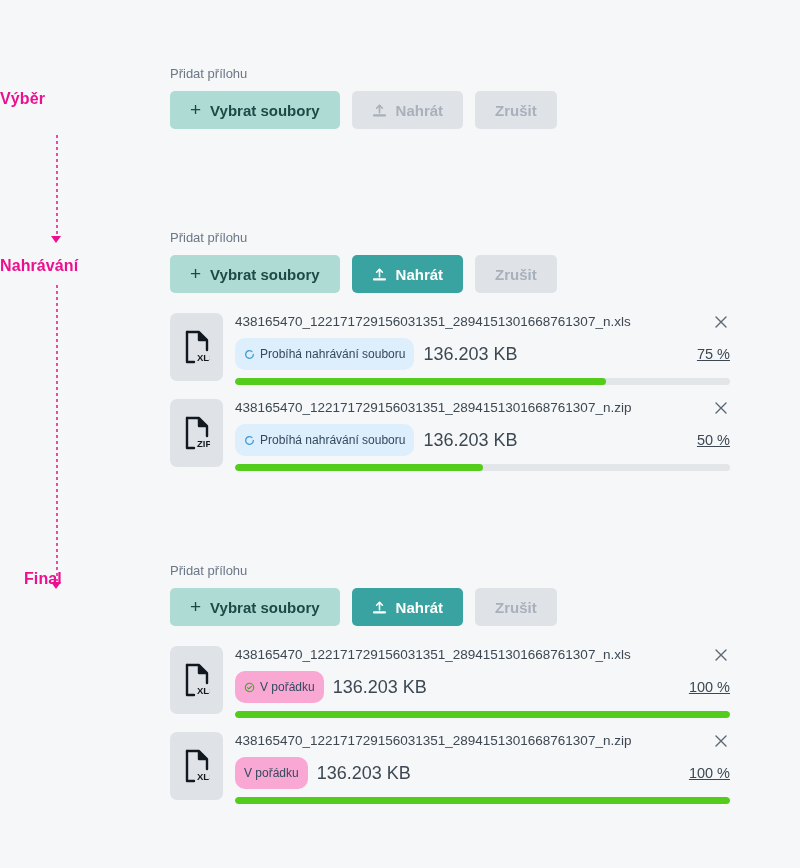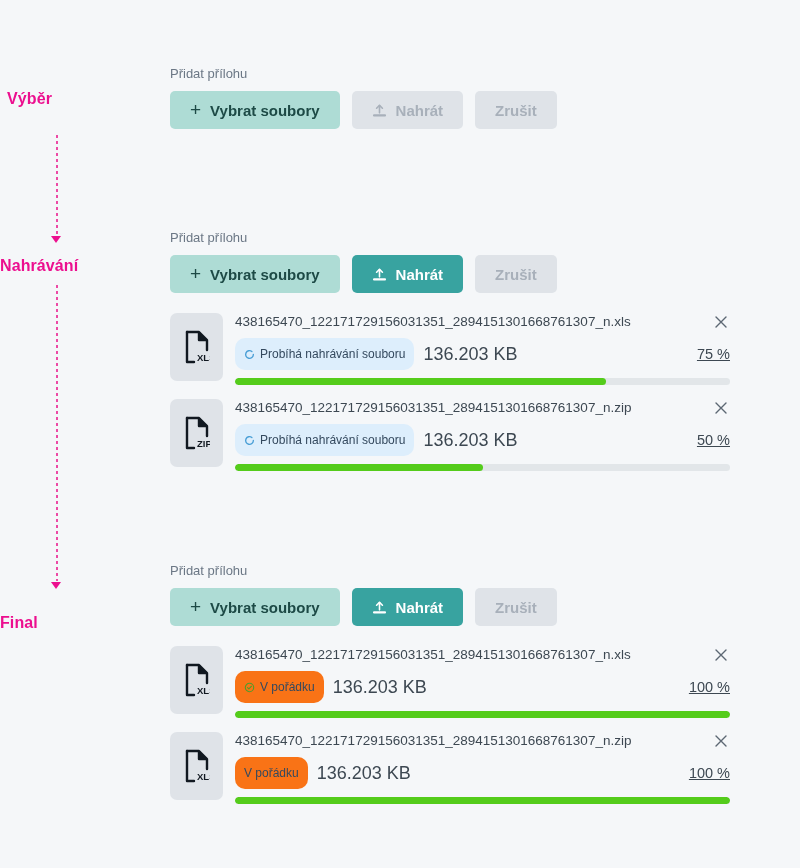--- a/index.html
+++ b/index.html
@@ -108,50 +108,50 @@
 
   .badge {
     display: inline-flex; align-items: center; gap: 5px;
     height: 32px; padding: 0 9px;
     border-radius: 10px;
     font-size: 12px;
     line-height: 1;
     white-space: nowrap;
   }
   .badge-progress { background: #ddeefc; color: #34495e; }
-  .badge-ok { background: #f97316; color: #34495e; }
+  .badge-ok { background: #f9a8d4; color: #34495e; }
   .badge svg { display: block; flex: 0 0 auto; }
 
   .file-size { font-size: 18px; color: #3d4852; white-space: nowrap; }
   .file-pct  { font-size: 14.5px; color: #3d4852; white-space: nowrap; flex: 0 0 auto; text-decoration: underline; }
 
   .bar-track {
     margin-top: 8px;
     height: 7px;
     border-radius: 4px;
     background: #e2e6e9;
     overflow: hidden;
   }
   .bar-fill { height: 100%; background: #54cc1b; border-radius: 4px; }
 </style>
 </head>
 <body>
 
 <div class="page">
 
   <div>
-    <div class="stage-label" style="top:90px;margin-left:7px;">Výběr</div>
+    <div class="stage-label" style="top:90px;">Výběr</div>
     <div class="connector" style="top:135px; height:100px;"></div>
     <div class="arrowhead" style="top:236px;"></div>
 
     <div class="stage-label" style="top:257px;">Nahrávání</div>
     <div class="connector" style="top:285px; height:296px;"></div>
     <div class="arrowhead" style="top:582px;"></div>
 
-    <div class="stage-label" style="top:614px;">Final</div>
+    <div class="stage-label" style="top:570px;padding-left:24px;">Final</div>
   </div>
 
   <div class="panel" style="top:66px;">
     <div class="field-label">Přidat přílohu</div>
     <div class="btn-row">
 
       <button class="btn btn-select">
         <span class="plus-glyph">+</span>
         <span>Vybrat soubory</span>
       </button>

